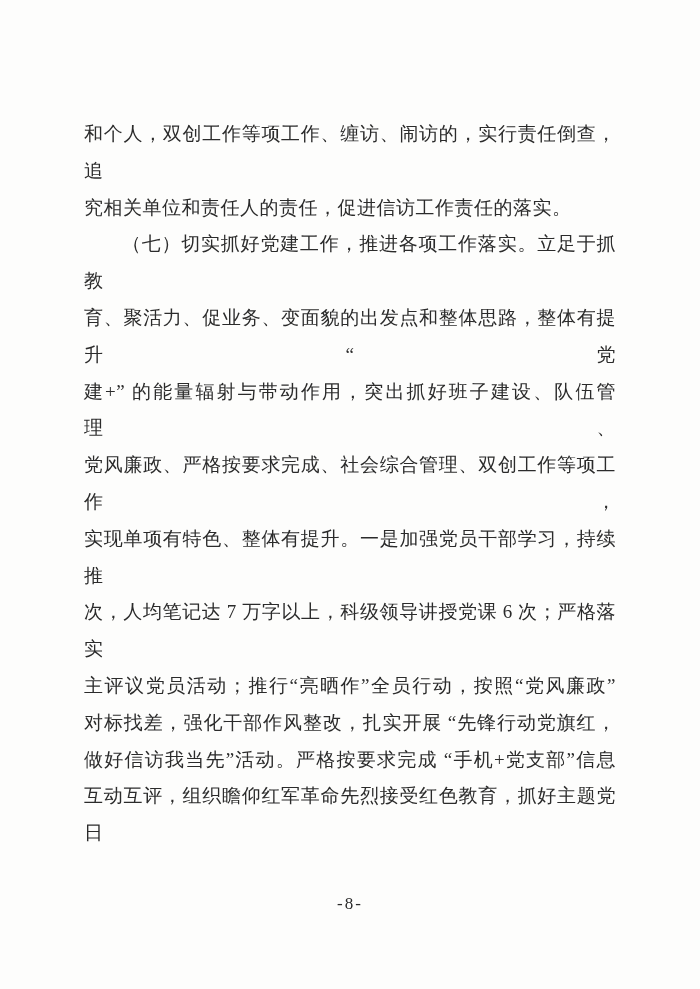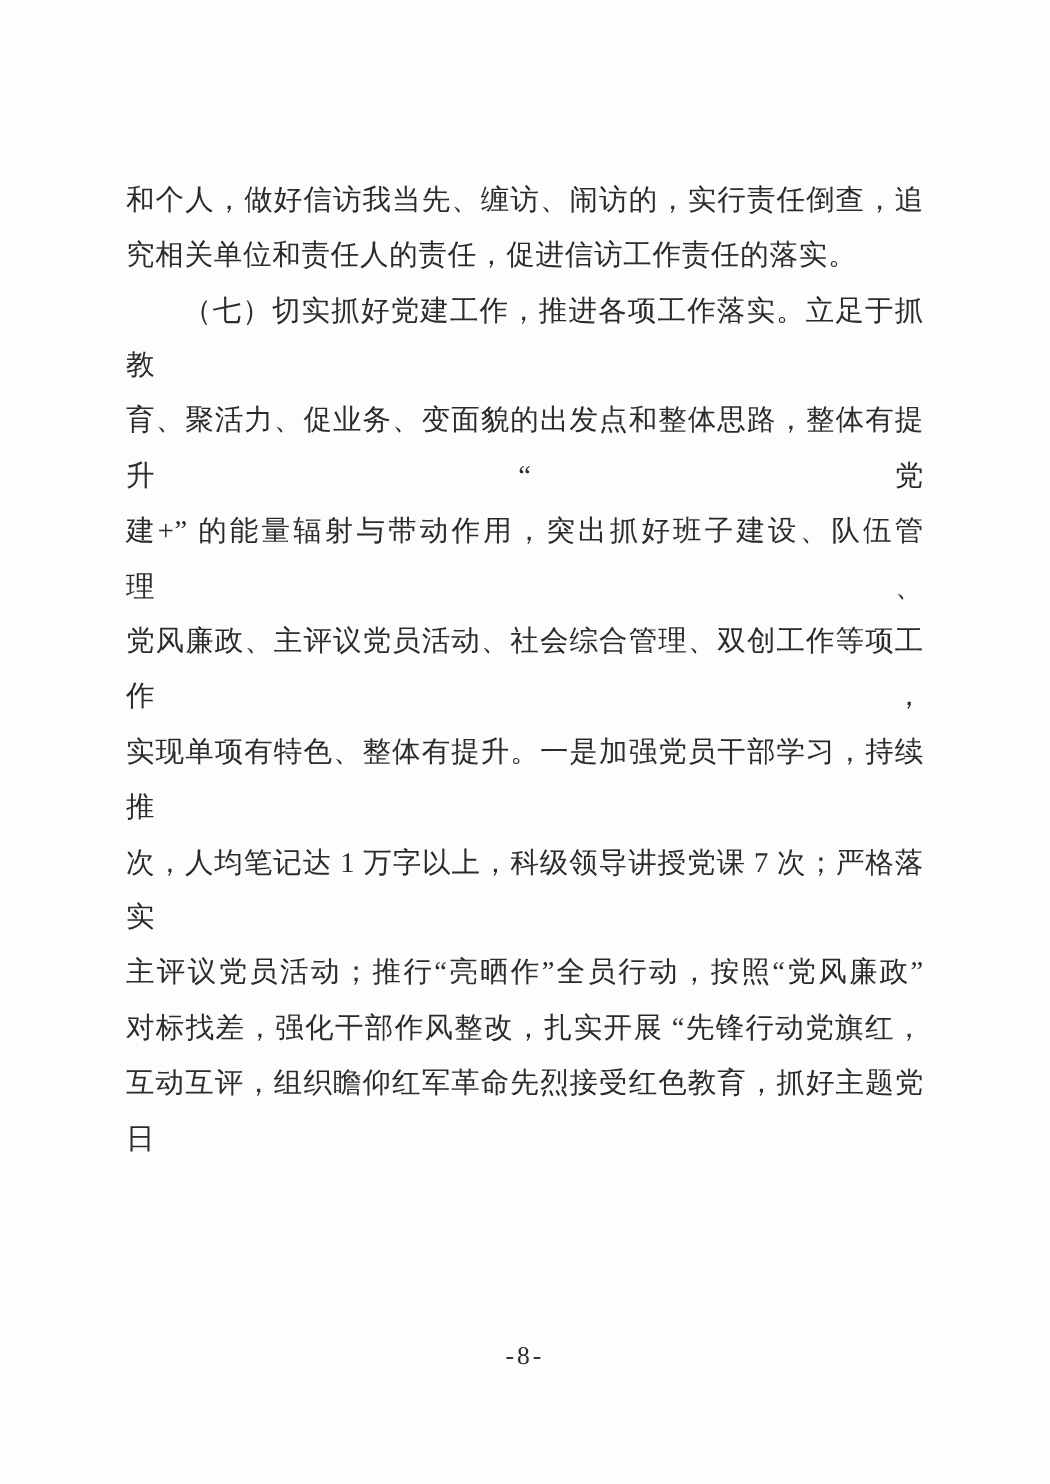--- a/index.html
+++ b/index.html
@@ -45,27 +45,28 @@
     line-height: 26px;
     letter-spacing: 2px;
     color: #2b2b2b;
   }
 </style>
 </head>
 <body>
 
 <div class="page">
   <div class="textblock">
-    <div class="line fill">和个人，做好信访我当先、缠访、闹访的，实行责任倒查，追</div>
+    <div class="line fill">和个人，双创工作等项工作、缠访、闹访的，实行责任倒查，追</div>
     <div class="line">究相关单位和责任人的责任，促进信访工作责任的落实。</div>
     <div class="line fill indent">（七）切实抓好党建工作，推进各项工作落实。立足于抓教</div>
     <div class="line fill">育、聚活力、促业务、变面貌的出发点和整体思路，整体有提升“党</div>
     <div class="line fill">建+” 的能量辐射与带动作用，突出抓好班子建设、队伍管理、</div>
-    <div class="line fill">党风廉政、主评议党员活动、社会综合管理、双创工作等项工作，</div>
+    <div class="line fill">党风廉政、严格按要求完成、社会综合管理、双创工作等项工作，</div>
     <div class="line fill">实现单项有特色、整体有提升。一是加强党员干部学习，持续推</div>
-    <div class="line fill">次，人均笔记达 1 万字以上，科级领导讲授党课 7 次；严格落实</div>
+    <div class="line fill">次，人均笔记达 7 万字以上，科级领导讲授党课 6 次；严格落实</div>
     <div class="line fill">主评议党员活动；推行“亮晒作”全员行动，按照“党风廉政”</div>
     <div class="line fill">对标找差，强化干部作风整改，扎实开展 “先锋行动党旗红，</div>
+    <div class="line fill">做好信访我当先”活动。严格按要求完成 “手机+党支部”信息</div>
     <div class="line fill">互动互评，组织瞻仰红军革命先烈接受红色教育，抓好主题党日</div>
 
   </div>
   <div class="pagenum">-8-</div>
 </div>
 
 </body></html>

